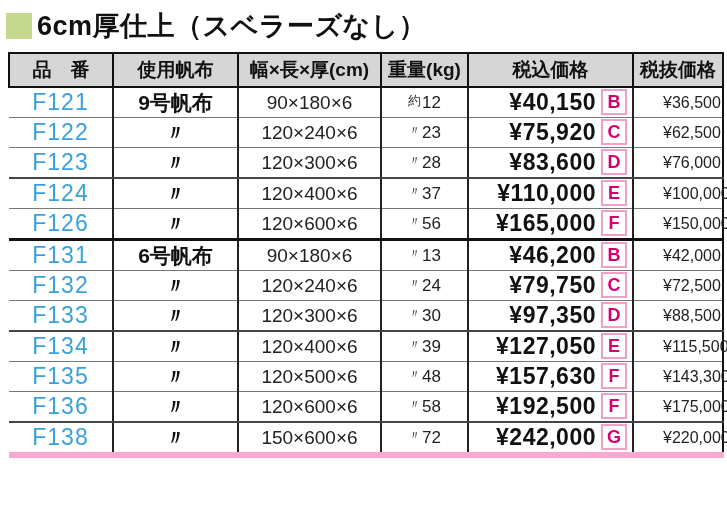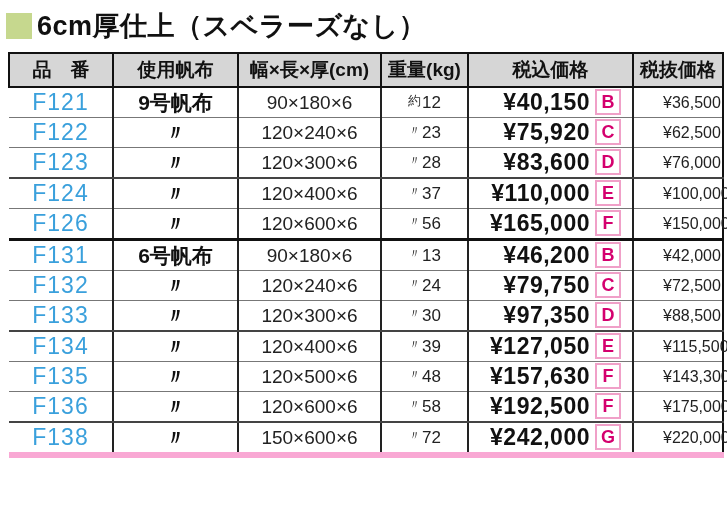--- a/index.html
+++ b/index.html
@@ -45,21 +45,21 @@
   tbody td:last-child{border-right:2px solid #111;}
   tbody tr.sep-med td{border-bottom:2px solid #444;}
   tbody tr.sep-thick td{border-bottom:3px solid #111;}
   tbody tr:last-child td{border-bottom:none;}
 
   .code-text{font-size:23px;font-weight:normal;color:var(--code-blue,#3aa0dc);letter-spacing:1px;}
   td.canvas{font-size:21px;font-weight:bold;color:#111;border-radius:13px;}
   td.size{font-size:19px;color:#222;}
   td.weight{font-size:17px;color:#222;}
   td.weight .wmark{font-size:13px;vertical-align:3px;margin-right:1px;color:#333;}
-  td.pincl{text-align:right;padding-right:11px;}
+  td.pincl{text-align:right;padding-right:5px;}
   td.pincl .price{font-size:23px;font-weight:bold;color:#111;letter-spacing:0.5px;}
   .badge{
     display:inline-block;min-width:18px;height:22px;line-height:22px;
     margin-left:5px;padding:0 2px;text-align:center;
     border:2px solid var(--badge-border,#f0a0c8);
     color:var(--badge-magenta,#d4006e);
     font-size:18px;font-weight:bold;vertical-align:2px;background:#fff;
   }
   td.pexcl{text-align:right;padding-right:6px;font-size:16px;color:#222;padding-left:29px;}
 </style>

